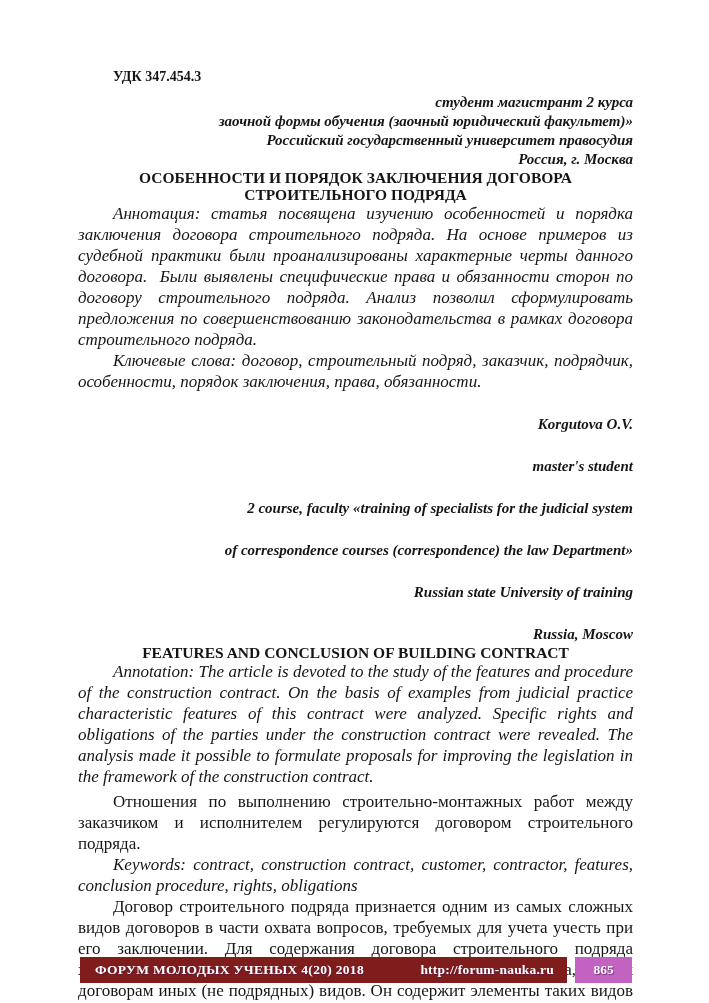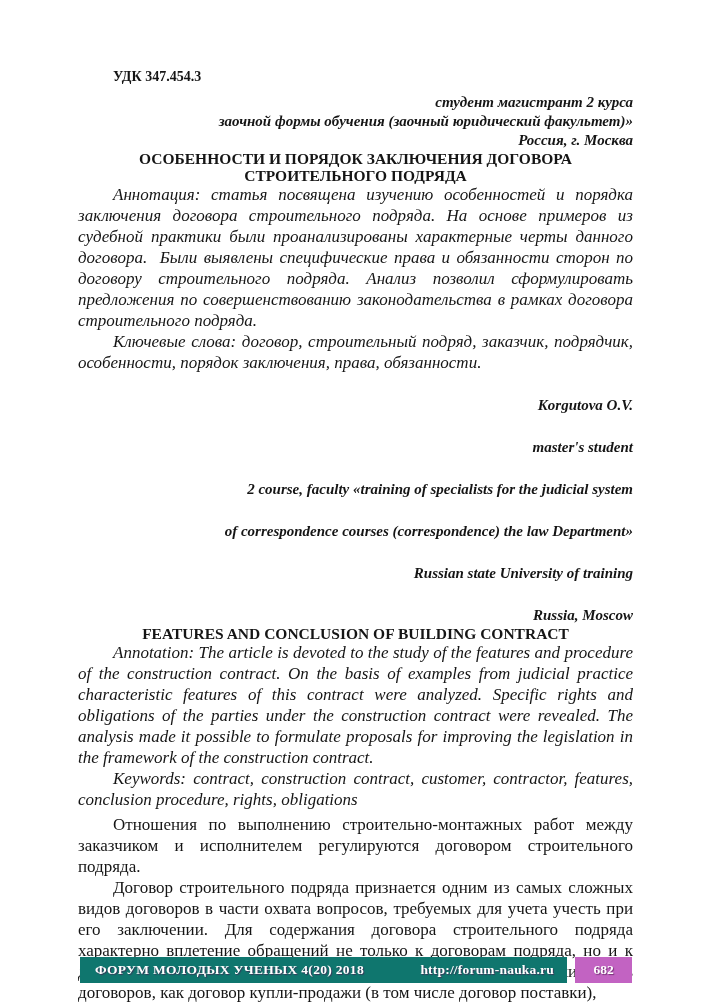--- a/index.html
+++ b/index.html
@@ -89,45 +89,46 @@
 <body>
 
 <div class="page">
   <div class="content">
 
     <p class="udk">УДК 347.454.3</p>
 
     <div class="author-block ru">
       <div class="a-line">студент магистрант 2 курса</div>
       <div class="a-line">заочной формы обучения (заочный юридический факультет)»</div>
+      <div class="a-line">Российский государственный университет правосудия</div>
       <div class="a-line">Россия, г. Москва</div>
     </div>
 
     <h1 class="doc-title ru">ОСОБЕННОСТИ И ПОРЯДОК ЗАКЛЮЧЕНИЯ ДОГОВОРА СТРОИТЕЛЬНОГО ПОДРЯДА</h1>
 
     <p class="para italic">Аннотация: статья посвящена изучению особенностей и порядка заключения договора строительного подряда. На основе примеров из судебной практики были проанализированы характерные черты данного договора.&nbsp; Были выявлены специфические права и обязанности сторон по договору строительного подряда. Анализ позволил сформулировать предложения по совершенствованию законодательства в рамках договора строительного подряда.</p>
     <p class="para italic">Ключевые слова: договор, строительный подряд, заказчик, подрядчик, особенности, порядок заключения, права, обязанности.</p>
 
     <div class="author-block en">
       <div class="a-line">Korgutova O.V.</div>
       <div class="a-line">master's student</div>
       <div class="a-line">2 course, faculty «training of specialists for the judicial system</div>
       <div class="a-line">of correspondence courses (correspondence) the law Department»</div>
       <div class="a-line">Russian state University of training</div>
       <div class="a-line">Russia, Moscow</div>
     </div>
 
     <h2 class="doc-title en">FEATURES AND CONCLUSION OF BUILDING CONTRACT</h2>
 
     <p class="para italic">Annotation: The article is devoted to the study of the features and procedure of the construction contract. On the basis of examples from judicial practice characteristic features of this contract were analyzed. Specific rights and obligations of the parties under the construction contract were revealed. The analysis made it possible to formulate proposals for improving the legislation in the framework of the construction contract.</p>
+    <p class="para body-start">Отношения по выполнению строительно-монтажных работ между заказчиком и исполнителем регулируются договором строительного подряда.</p>
+
     <p class="para italic">Keywords: contract, construction contract, customer, contractor, features, conclusion procedure, rights, obligations</p>
-
-    <p class="para body-start">Отношения по выполнению строительно-монтажных работ между заказчиком и исполнителем регулируются договором строительного подряда.</p>
     <p class="para">Договор строительного подряда признается одним из самых сложных видов договоров в части охвата вопросов, требуемых для учета учесть при его заключении. Для содержания договора строительного подряда характерно вплетение обращений не только к договорам подряда, но и к договорам иных (не подрядных) видов. Он содержит элементы таких видов договоров, как договор купли-продажи (в том числе договор поставки),</p>
 
   </div>
 
-  <div class="footer-bar" style="background-color: #0f766e; gap: 7px;">
+  <div class="footer-bar" style="background-color: #7f1d1d; gap: 7px;">
     <span class="footer-journal">ФОРУМ МОЛОДЫХ УЧЕНЫХ 4(20) 2018</span>
     <span class="footer-url">http://forum-nauka.ru</span>
   </div>
-  <div class="footer-page" style="background-color: rgb(194, 99, 194);">682</div>
+  <div class="footer-page" style="background-color: rgb(194, 99, 194);">865</div>
 </div>
 
 </body></html>

